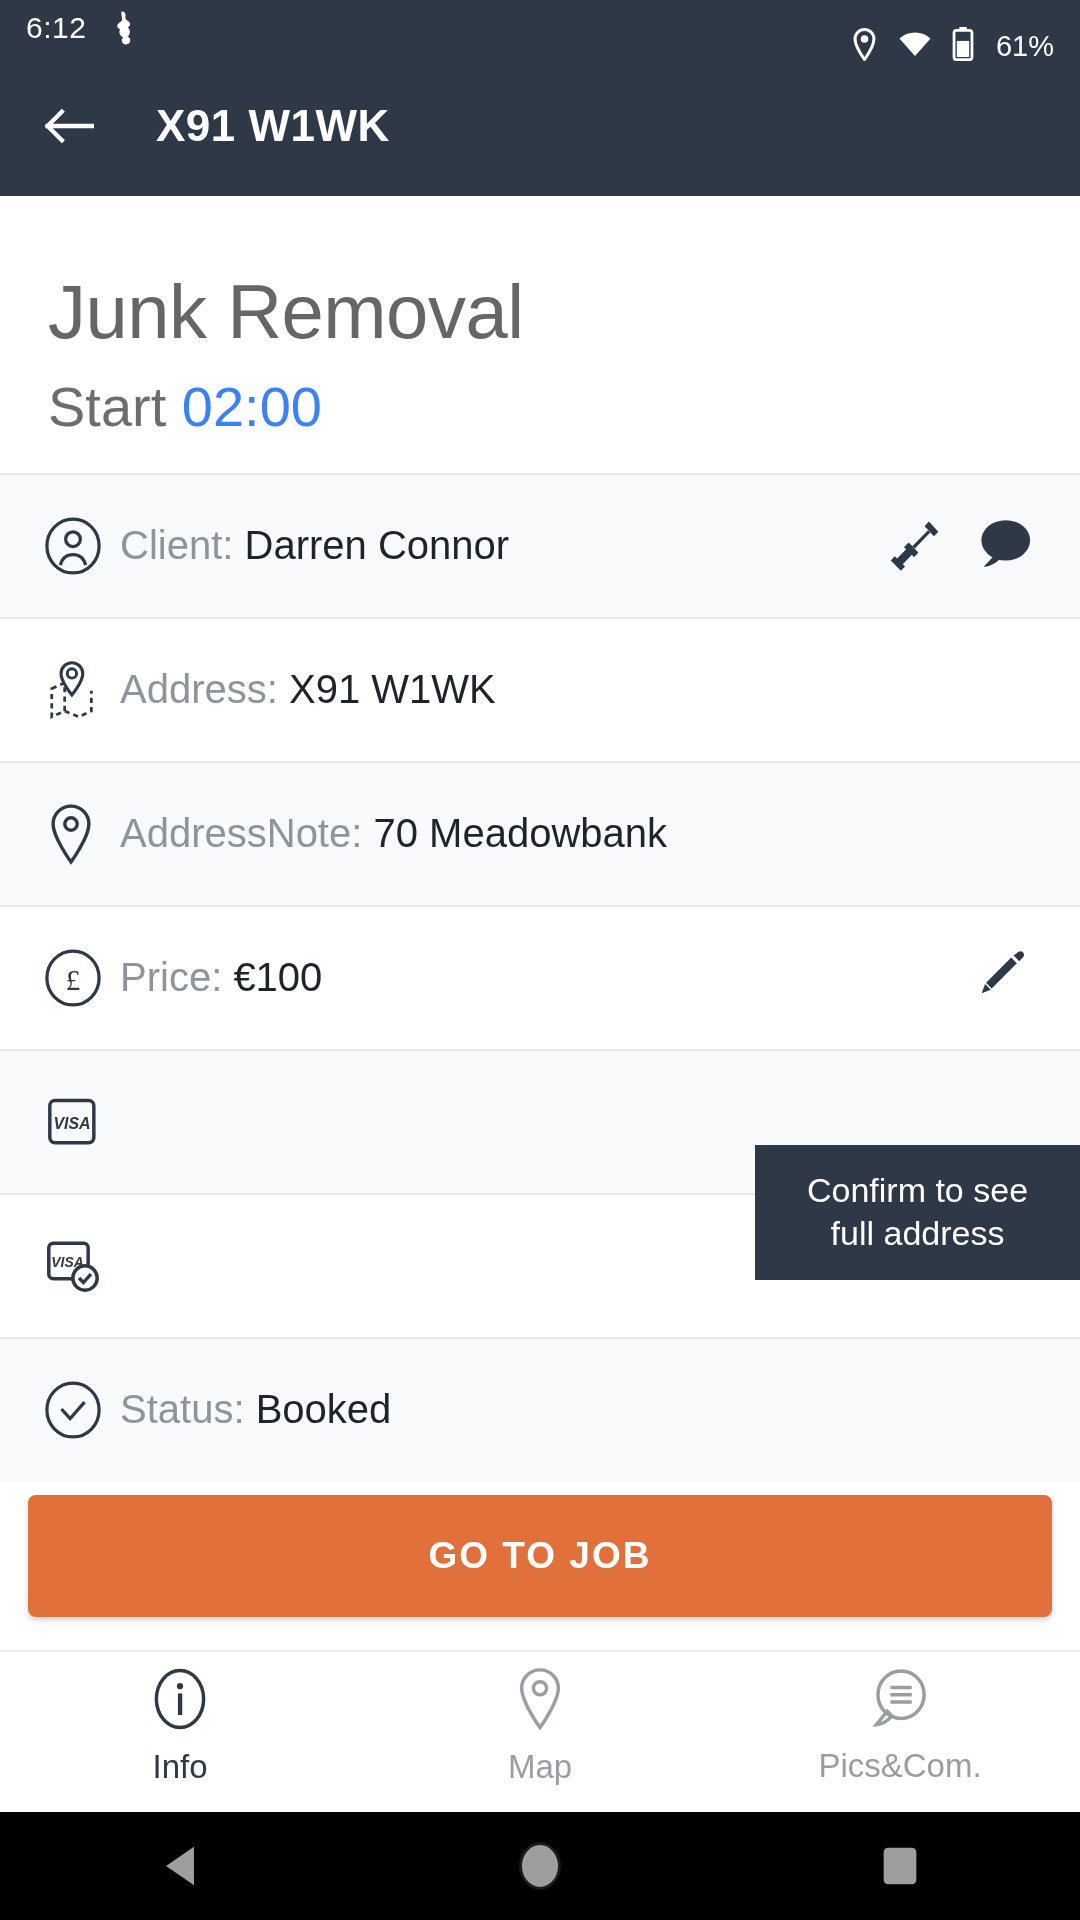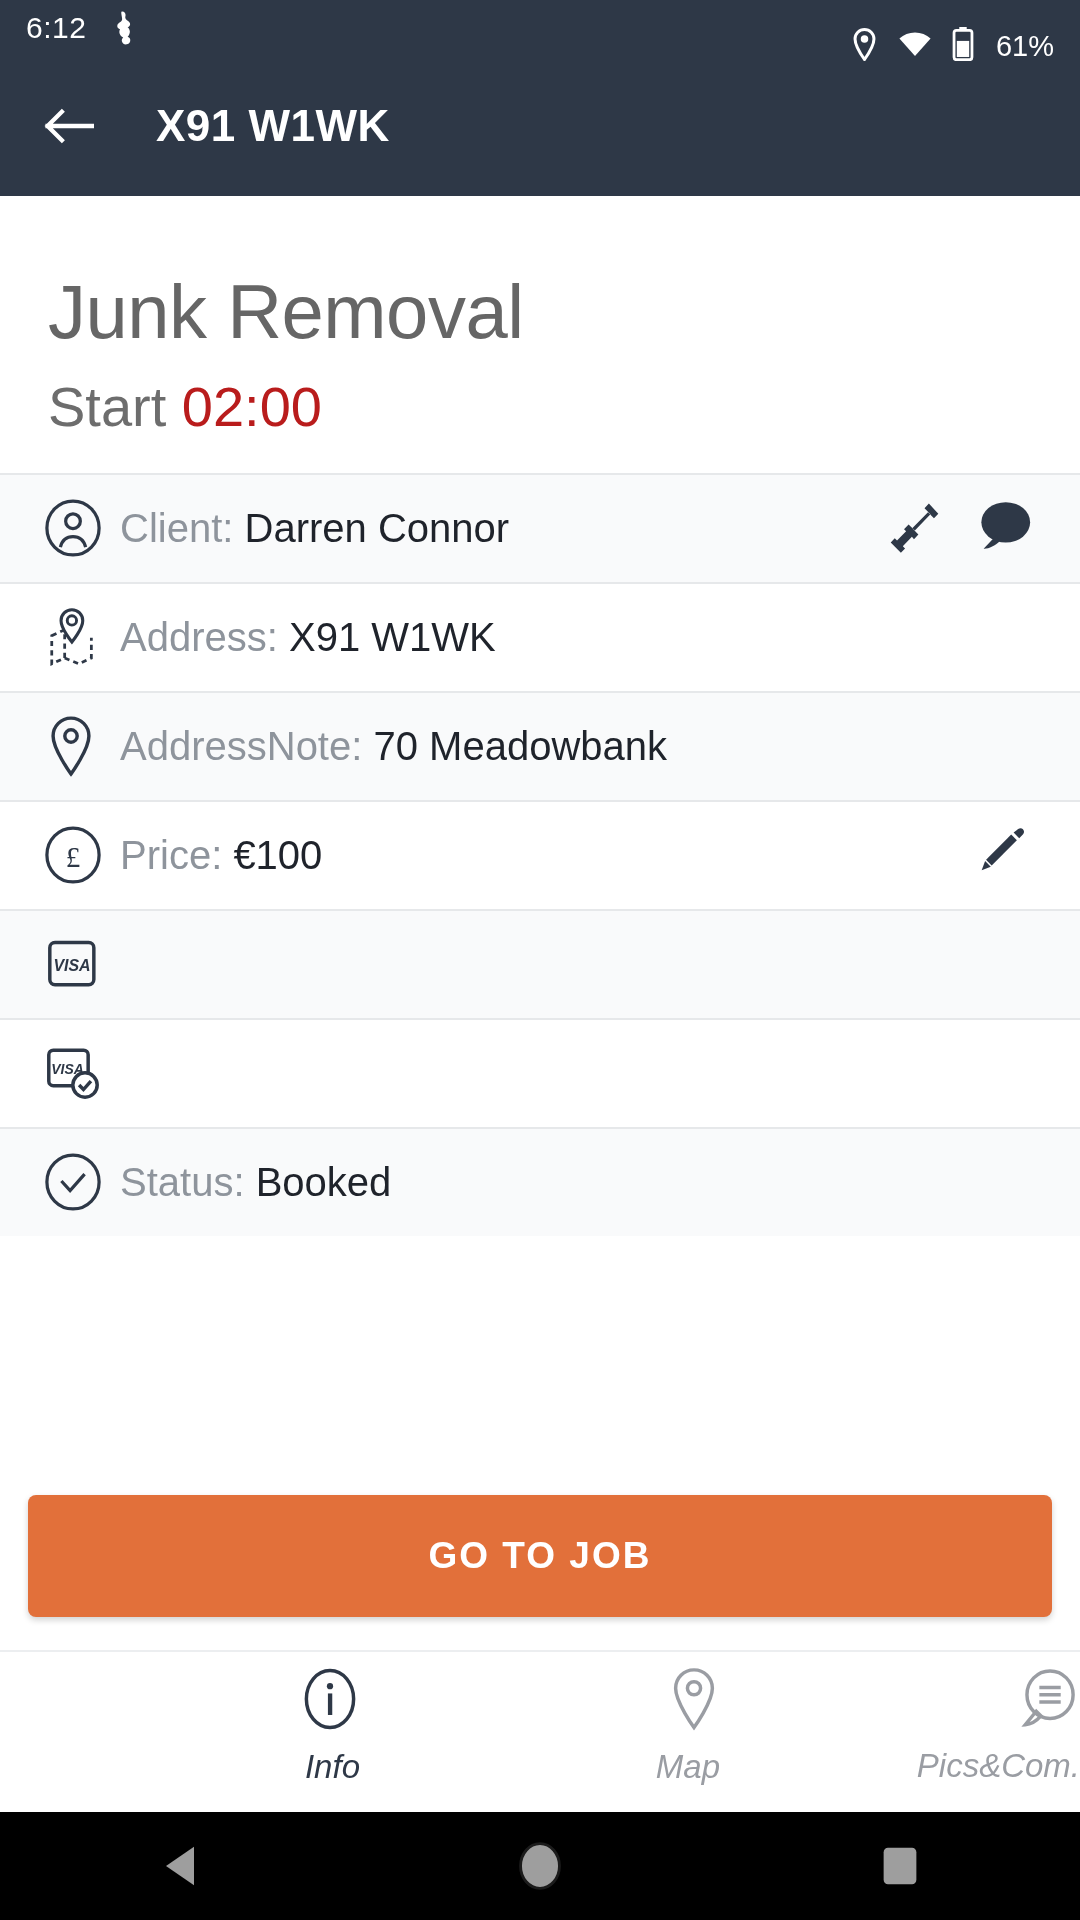--- a/index.html
+++ b/index.html
@@ -54,29 +54,29 @@
     font-weight:400;
     line-height:1.05;
     letter-spacing:-.5px;
   }
   .start-line{
     margin-top:22px;
     font-size:56px;
     color:#6d6d6d;
     font-weight:400;
   }
-  .start-time{ color:#b91c1c; }
+  .start-time{ color:#3b82f6; }
 
   
   .rows{ position:relative; }
   .row{
     position:relative;
     display:flex;
     align-items:center;
-    height:109px;
+    height:144px;
     padding:0 48px 0 44px;
     border-top:2px solid #e6e8ea;
     background:#ffffff;
   }
   .row.alt{ background:#f9fafb; }
   .row-icon{
     width:66px;
     min-width:66px;
     display:flex;
     align-items:center;
@@ -142,25 +142,24 @@
     height:150px;
     background:#ffffff;
     border-top:2px solid #eceef0;
     display:flex;
     z-index:4;
   }
   .tab{
     flex:1;
     display:flex;
     flex-direction:column;
-    align-items:flex-end;
+    align-items:center;
     justify-content:center;
     gap:12px;
     cursor:pointer;
-    font-style:italic;
   }
   .tab-label{ font-size:33px; color:#9a9da3; }
   .tab.active .tab-label{ color:#2e3847; }
 
   
   .navbar{
     position:absolute;
     left:0; right:0; bottom:0;
     height:108px;
     background:#000000;
@@ -310,20 +309,24 @@
   <div class="row alt">
     <span class="row-icon">
       <svg width="58" height="58" viewBox="0 0 34 34">
         <ellipse cx="17" cy="17" rx="15.3" ry="15.8" fill="none" stroke="#2e3847" stroke-width="1.9"></ellipse>
         <path d="M10.2 16.4 15.3 22l8.5-9.6" fill="none" stroke="#2e3847" stroke-width="1.9"></path>
       </svg>
     </span>
     <span class="row-text"><span class="row-label">Status:</span> <span>Booked</span></span>
   </div>
 
+  <div class="tooltip">
+    <span>Confirm to see</span>
+    <span>full address</span>
+  </div>
 </div>
 
 <div class="cta-wrap">
   <button class="cta">GO TO JOB</button>
 </div>
 
 <div class="tabbar">
 
   <div class="tab active">
     <span>

